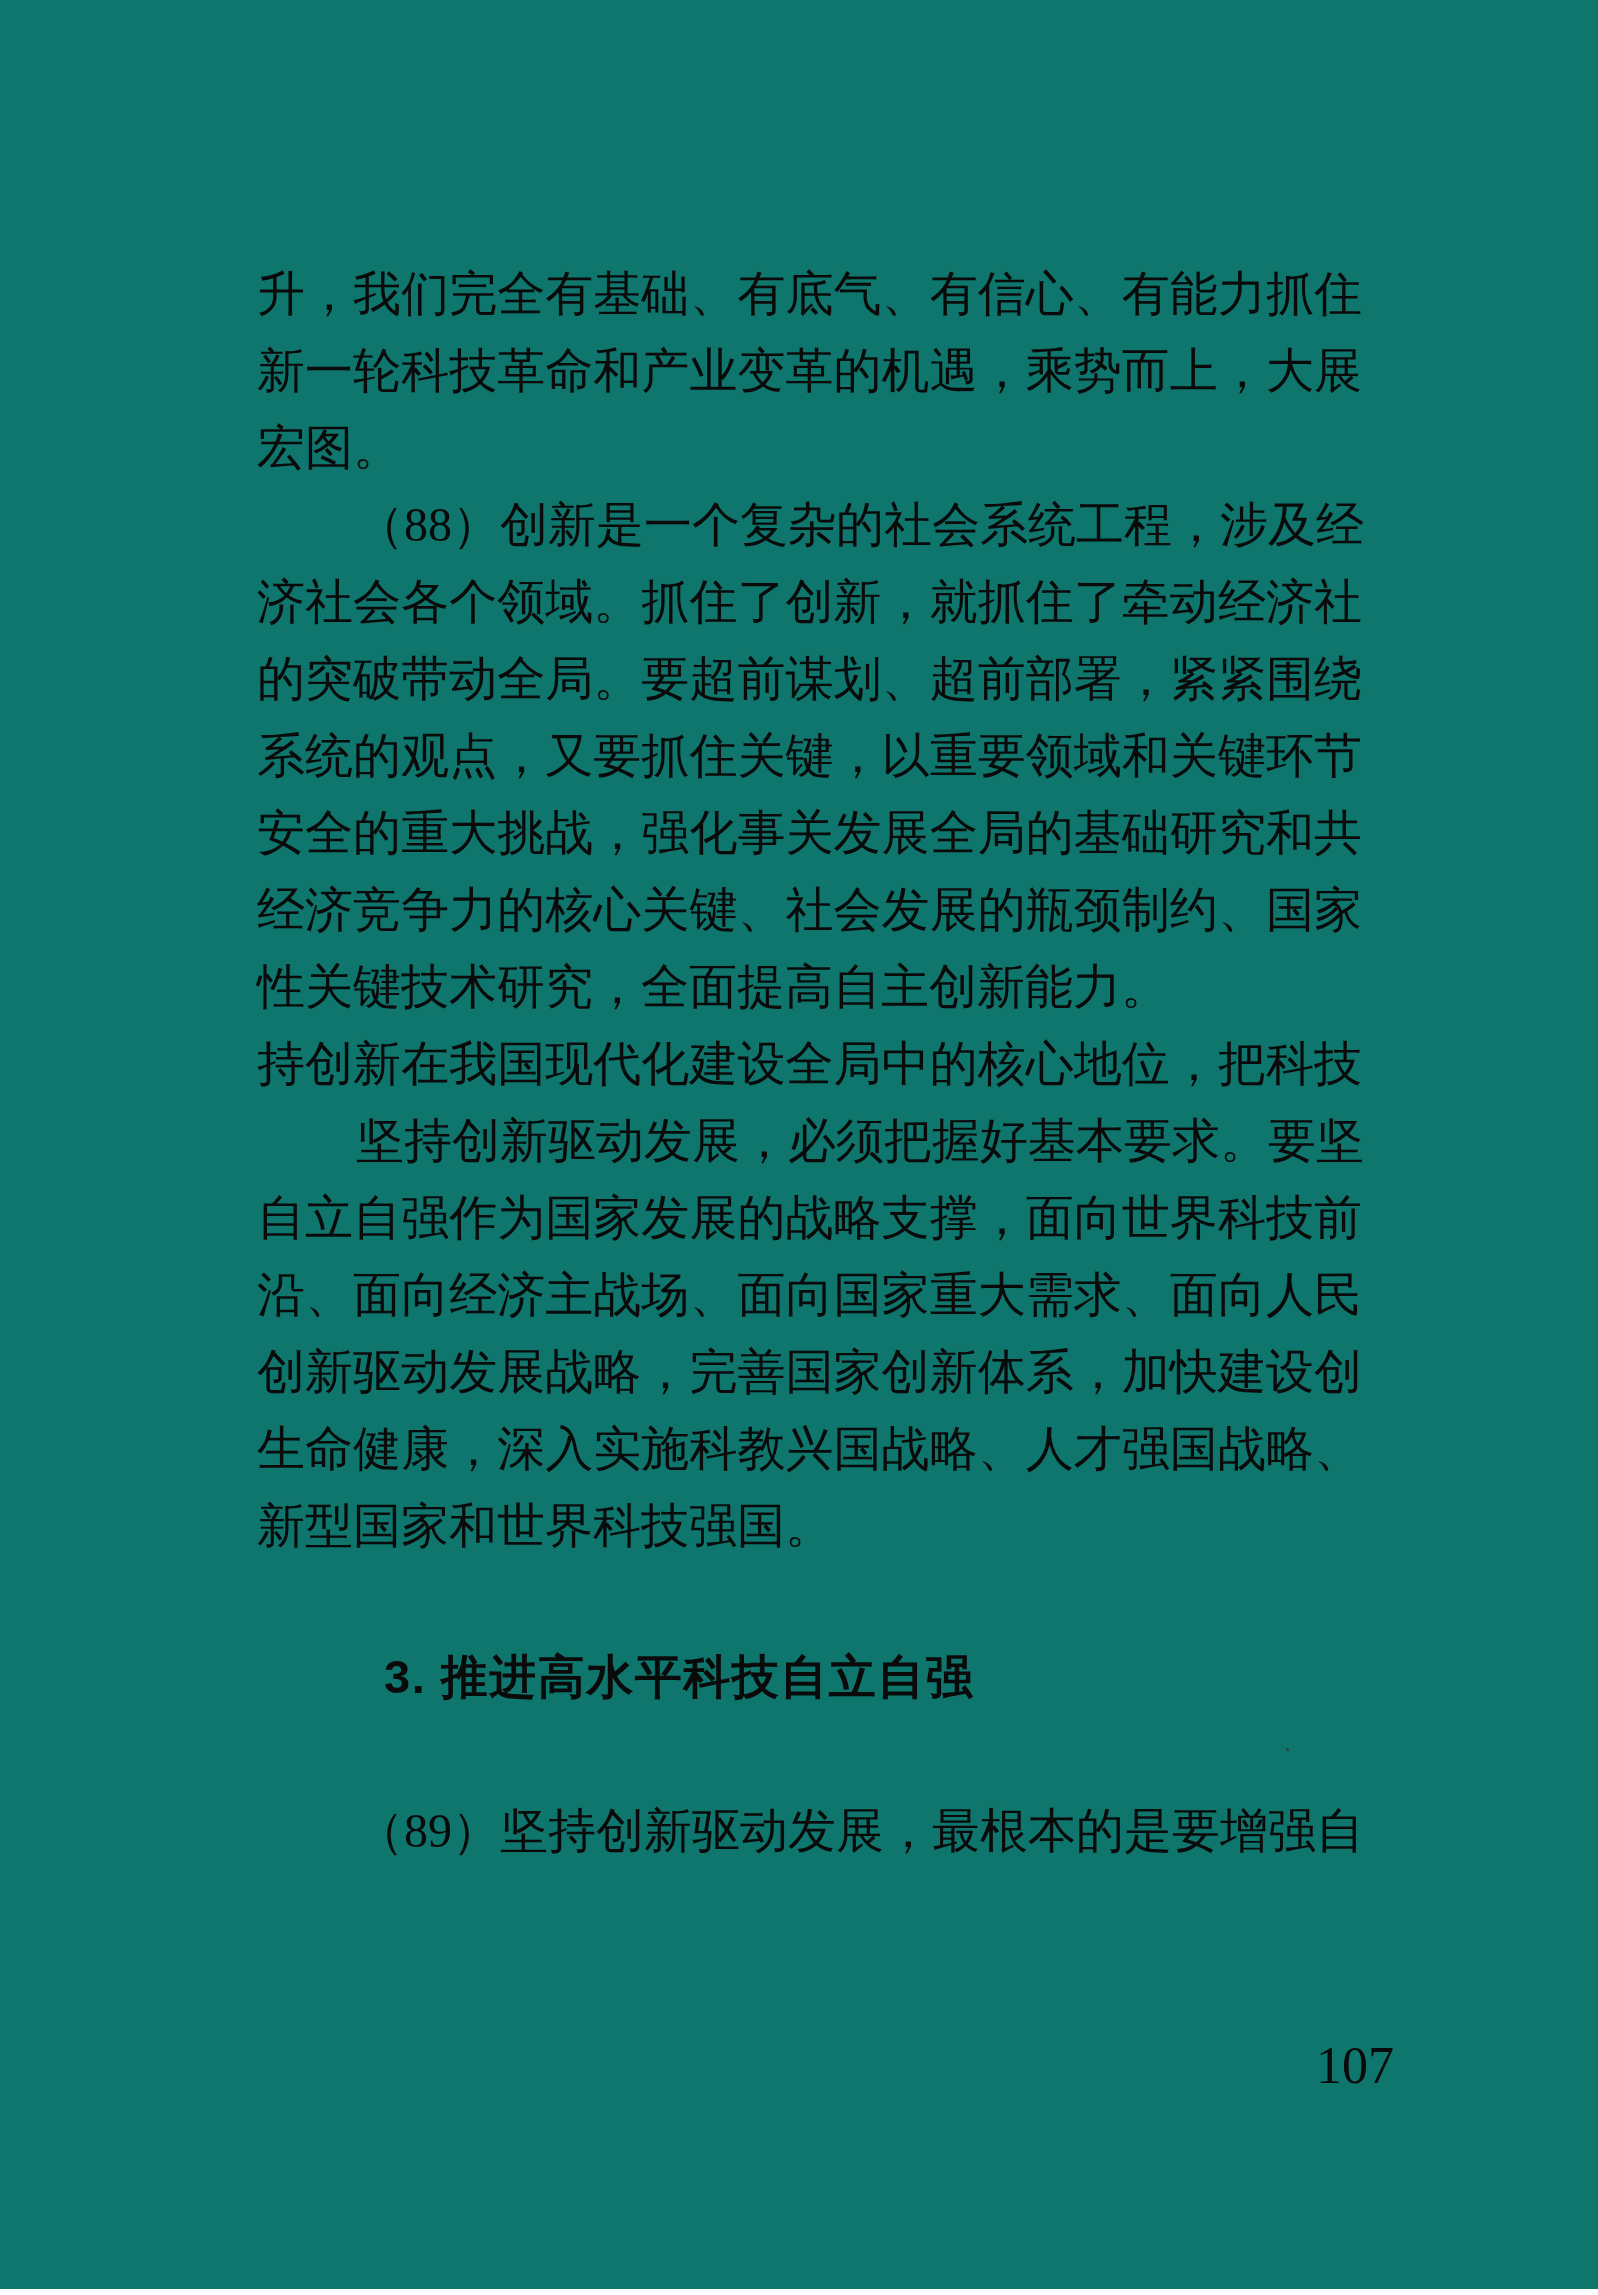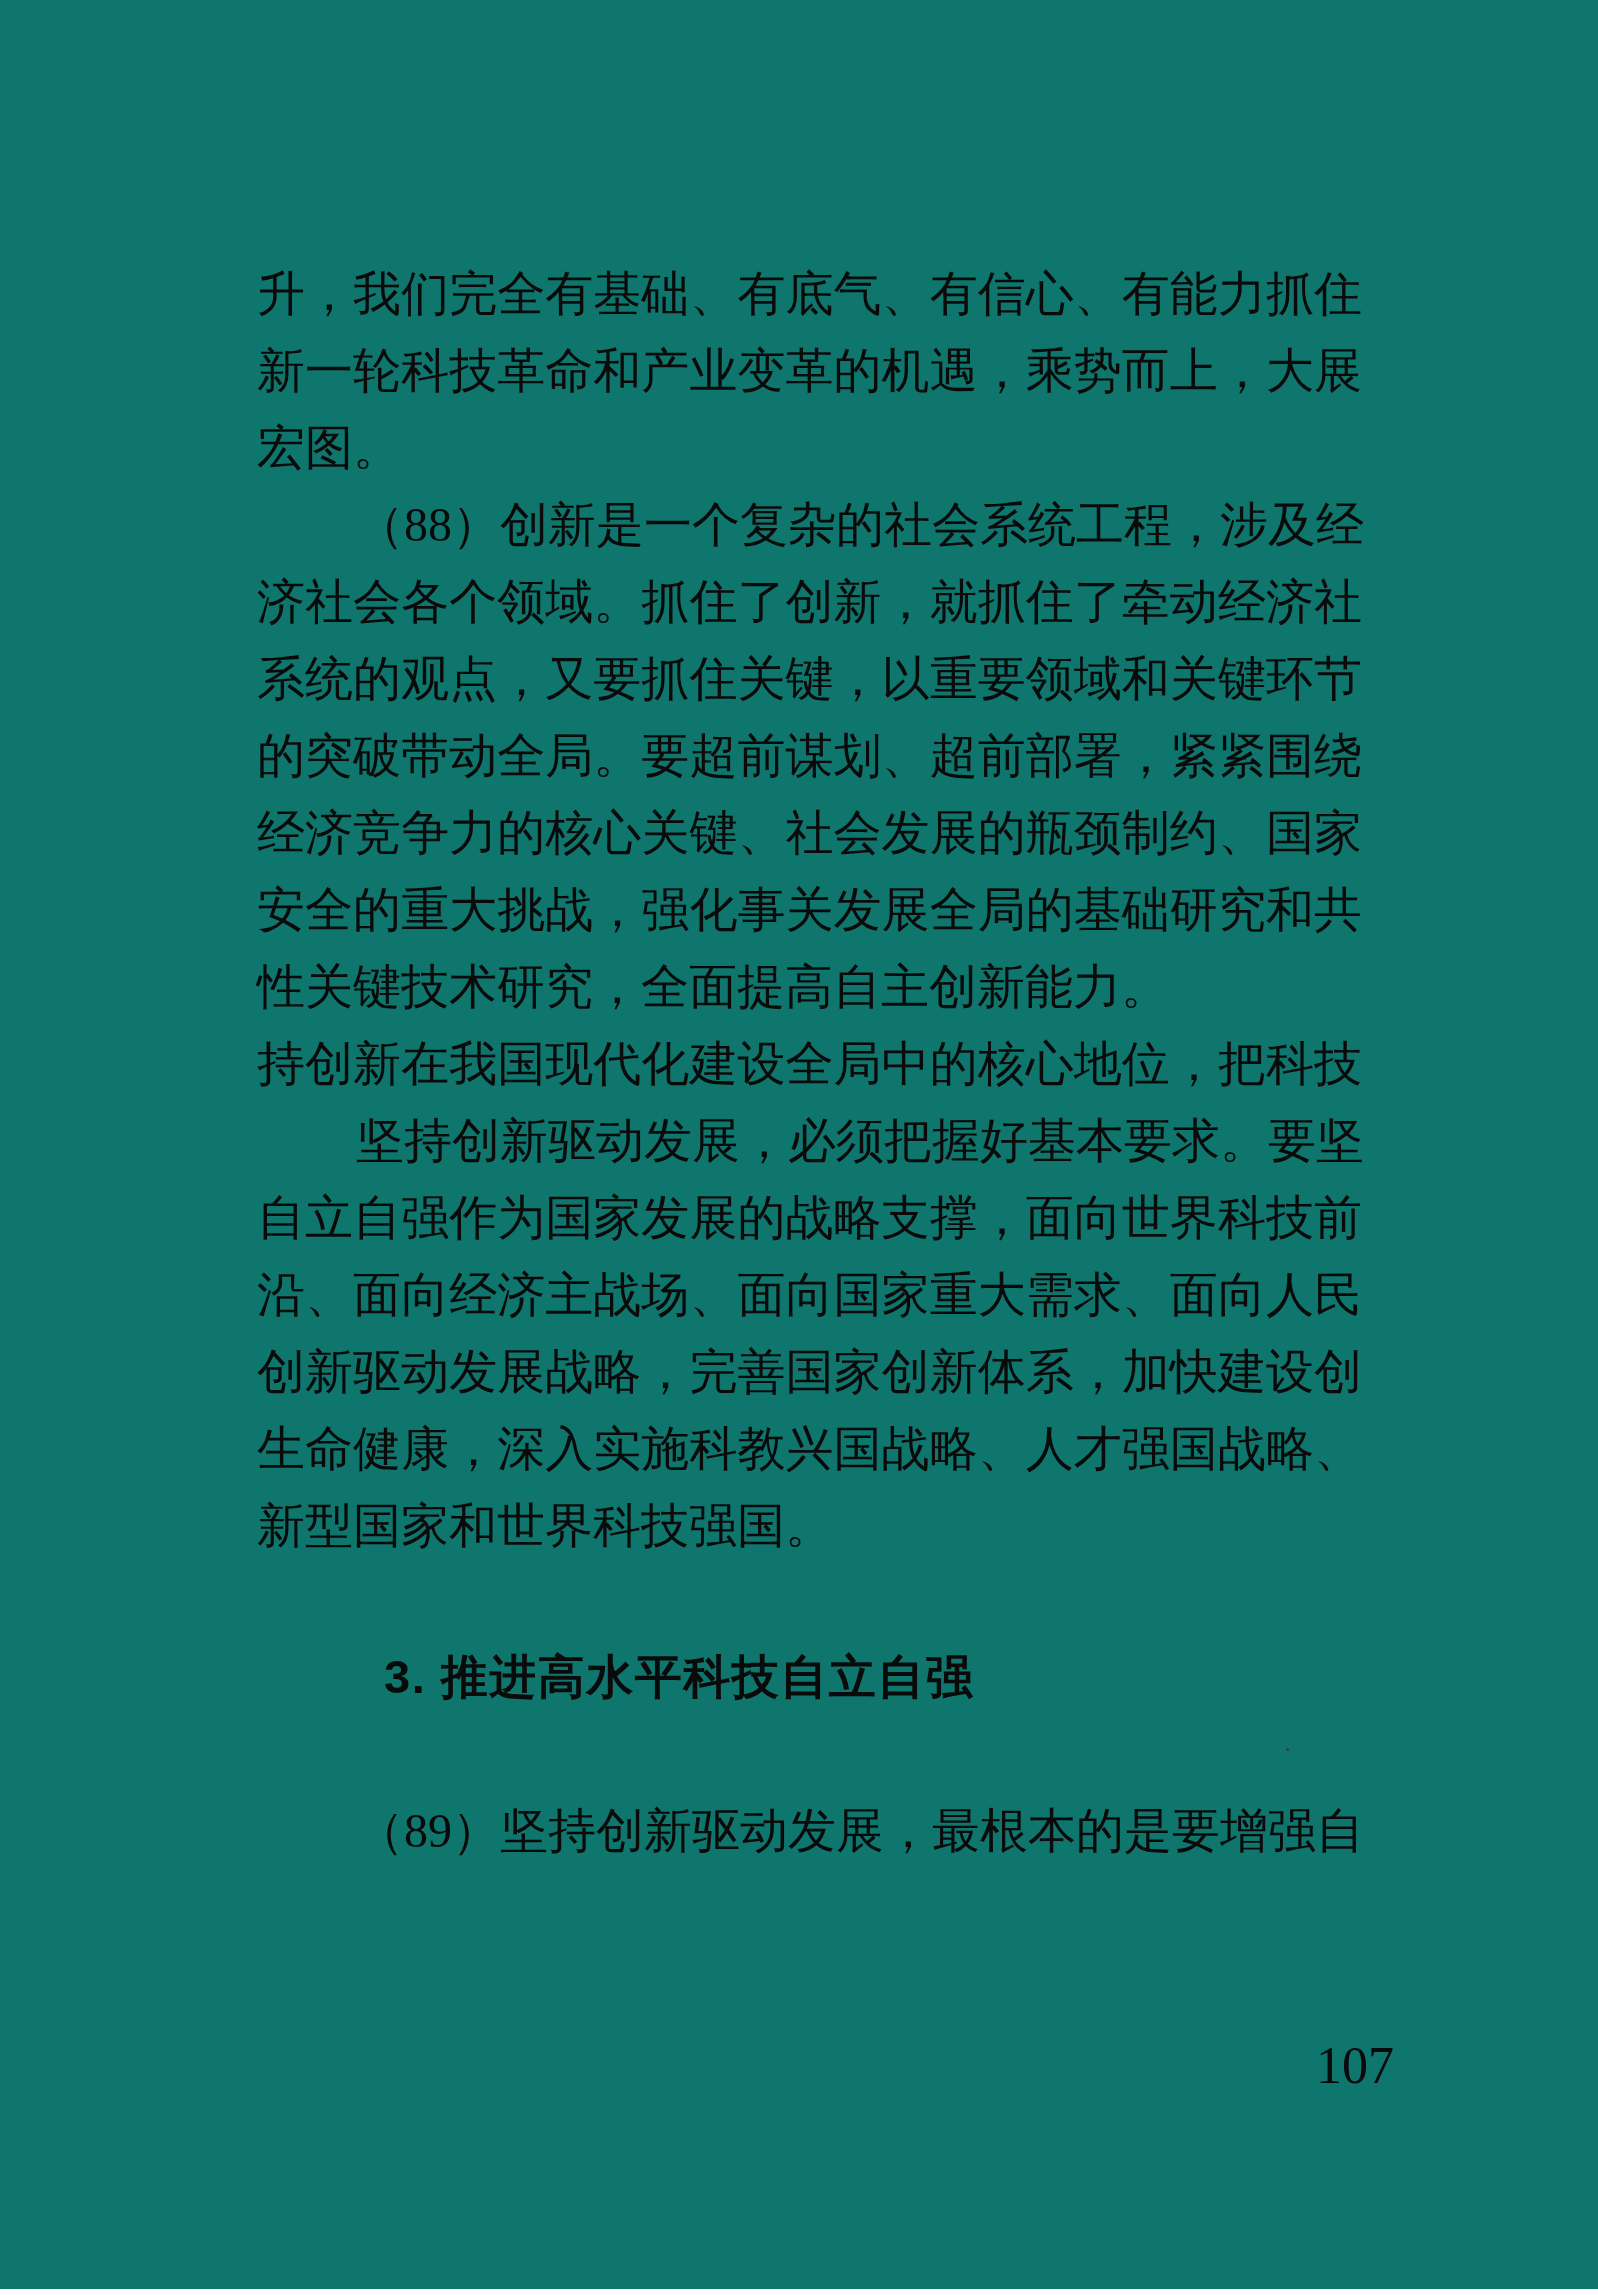--- a/index.html
+++ b/index.html
@@ -78,24 +78,24 @@
 
     <div>
       <div class="line fill">升，我们完全有基础、有底气、有信心、有能力抓住</div>
       <div class="line fill">新一轮科技革命和产业变革的机遇，乘势而上，大展</div>
       <div class="line">宏图。</div>
     </div>
 
     <div>
       <div class="line indent fill">（88）创新是一个复杂的社会系统工程，涉及经</div>
       <div class="line fill">济社会各个领域。抓住了创新，就抓住了牵动经济社</div>
+      <div class="line fill">的突破带动全局。要超前谋划、超前部署，紧紧围绕</div>
       <div class="line fill">系统的观点，又要抓住关键，以重要领域和关键环节</div>
-      <div class="line fill">的突破带动全局。要超前谋划、超前部署，紧紧围绕</div>
+      <div class="line fill">安全的重大挑战，强化事关发展全局的基础研究和共</div>
       <div class="line fill">经济竞争力的核心关键、社会发展的瓶颈制约、国家</div>
-      <div class="line fill">安全的重大挑战，强化事关发展全局的基础研究和共</div>
       <div class="line">性关键技术研究，全面提高自主创新能力。</div>
     </div>
 
     <div>
       <div class="line fill">持创新在我国现代化建设全局中的核心地位，把科技</div>
       <div class="line indent fill">坚持创新驱动发展，必须把握好基本要求。要坚</div>
       <div class="line fill">自立自强作为国家发展的战略支撑，面向世界科技前</div>
       <div class="line fill">沿、面向经济主战场、面向国家重大需求、面向人民</div>
       <div class="line fill">创新驱动发展战略，完善国家创新体系，加快建设创</div>
       <div class="line fill">生命健康，深入实施科教兴国战略、人才强国战略、</div>

